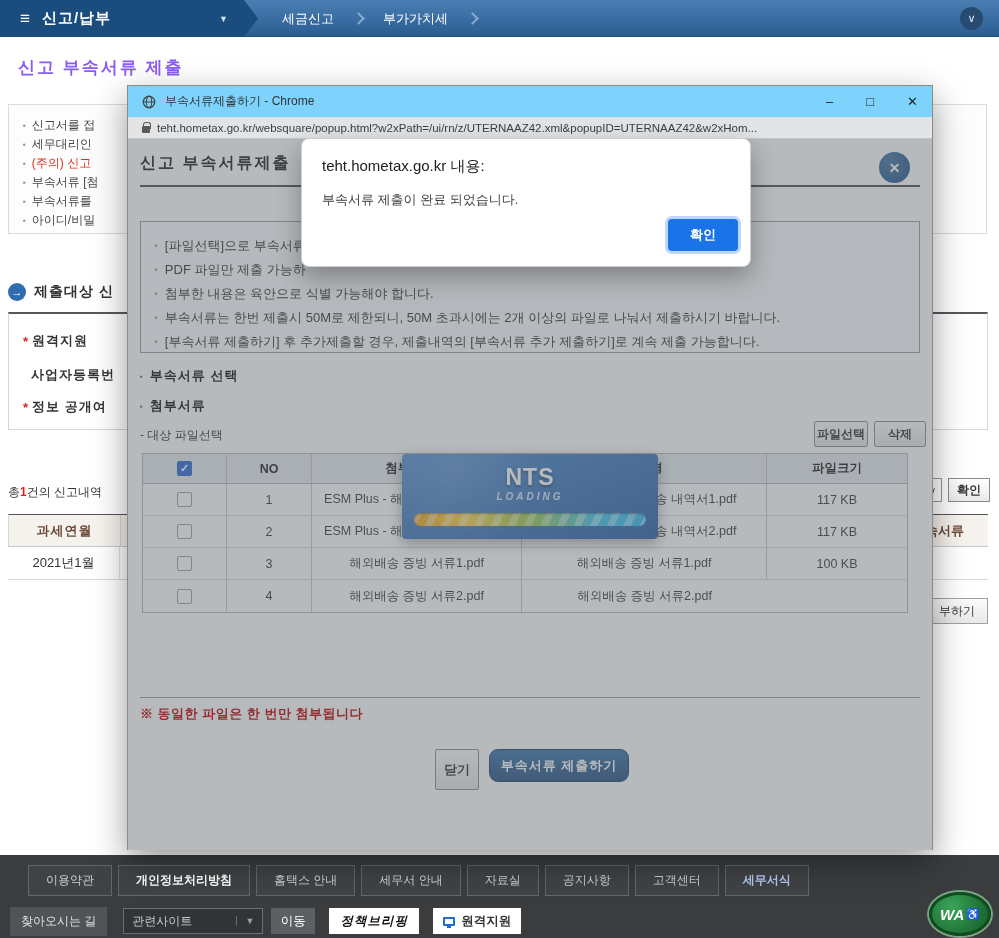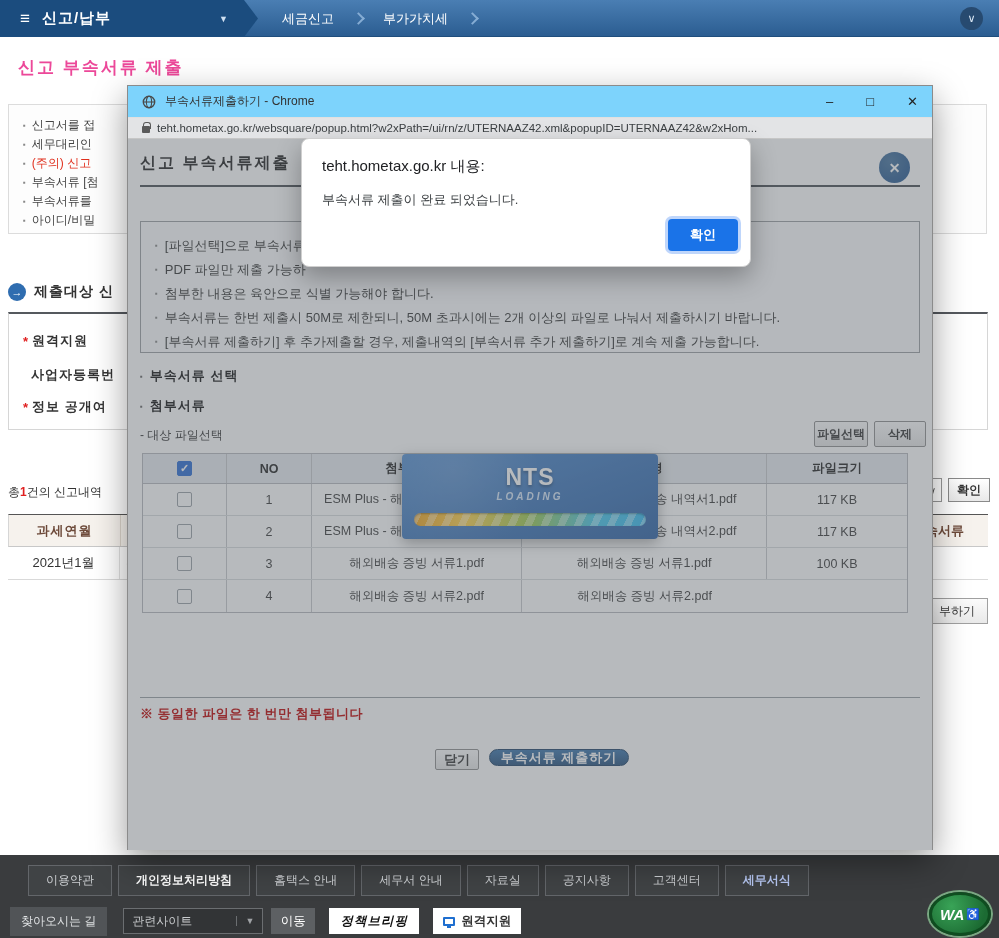--- a/index.html
+++ b/index.html
@@ -15,21 +15,21 @@
 #nav-left .menu-glyph { font-size:17px; line-height:1; }
 #nav-left .menu-label { font-size:15px; font-weight:bold; letter-spacing:1px; }
 #nav-left .menu-caret { margin-left:auto; margin-right:30px; font-size:9px; color:#cfe0f2; }
 #breadcrumbs { position:absolute; left:282px; top:0; height:37px; display:flex; align-items:center; gap:20px; color:#fff; }
 .crumb { font-size:13px; }
 .sep { width:9px; height:9px; border-top:2px solid #86add4; border-right:2px solid #86add4; transform:rotate(45deg); display:inline-block; }
 #nav-collapse { position:absolute; right:16px; top:7px; width:23px; height:23px; border-radius:50%;
   background:#274a70; color:#dce9f6; display:flex; align-items:center; justify-content:center; font-size:11px; }
 
 
-#page-title { position:absolute; left:18px; top:56px; font-size:17px; font-weight:bold; color:#ec4899; letter-spacing:2px; }
+#page-title { position:absolute; left:18px; top:56px; font-size:17px; font-weight:bold; color:#8b5cf6; letter-spacing:2px; }
 #main-notice { position:absolute; left:8px; top:104px; width:979px; height:130px; border:1px solid #dcdcdc; background:#fdfdfd; padding:11px 0 0 14px; }
 .notice-line { font-size:12px; color:#444; line-height:19px; display:flex; align-items:center; gap:6px; white-space:nowrap; }
 .notice-line .sq { font-size:8px; color:#888; }
 .notice-line.red { color:#e0301e; }
 #main-section-header { position:absolute; left:8px; top:283px; display:flex; align-items:center; gap:8px; }
 #main-section-header .circ { width:18px; height:18px; border-radius:50%; background:#2f6db0; color:#fff; font-size:11px; font-weight:bold;
   display:flex; align-items:center; justify-content:center; }
 #main-section-header .txt { font-size:14px; font-weight:bold; color:#333; letter-spacing:1px; white-space:nowrap; }
 #main-form { position:absolute; left:8px; top:312px; width:980px; height:118px; background:#fff; border:1px solid #d6d6d6; border-top:2px solid #55595e; }
 .form-row { position:absolute; left:14px; display:flex; gap:4px; align-items:center; white-space:nowrap; }
@@ -100,22 +100,22 @@
   box-shadow:0 4px 14px rgba(0,0,0,.35); text-align:center; z-index:2; }
 #nts .t1 { margin-top:10px; font-size:23px; font-weight:bold; color:#fff; letter-spacing:1px; text-shadow:0 2px 3px rgba(0,0,0,.35); }
 #nts .t2 { font-size:10px; font-style:italic; font-weight:bold; color:#d6e6f8; letter-spacing:3px; }
 #nts-bar { position:absolute; left:12px; right:12px; bottom:13px; height:13px; border-radius:7px;
   background:repeating-linear-gradient(115deg, rgba(255,255,255,.35) 0 7px, rgba(255,255,255,0) 7px 15px),
              linear-gradient(90deg,#f2a51c 0%,#ffd24a 22%,#9ac94f 50%,#45c6ea 78%,#35baf0 100%);
   box-shadow:inset 0 1px 2px rgba(0,0,0,.35); }
 
 #pc-divider { position:absolute; left:12px; right:12px; top:558px; height:1px; background:#9aa0a4; }
 #pc-warning { position:absolute; left:12px; top:566px; font-size:13px; font-weight:bold; color:#c00000; letter-spacing:.5px; }
-#btn-close2 { position:absolute; left:307px; top:610px; width:44px; height:21px; font-size:13px;text-align:center; }
-#btn-submit { position:absolute; left:361px; top:610px; width:140px; height:17px; border:1px solid #1f4368; border-radius:9px;
+#btn-close2 { position:absolute; left:307px; top:610px; width:44px; height:41px; font-size:13px;text-align:center; }
+#btn-submit { position:absolute; left:361px; top:610px; width:140px; height:33px; border:1px solid #1f4368; border-radius:9px;
   background:linear-gradient(#3a74ab,#27527e); color:#fff; font-size:13px; font-weight:bold;
   display:flex; align-items:center; justify-content:center; letter-spacing:1px; }
 #pc-dim { position:absolute; inset:0; background:rgba(96,102,108,.45); z-index:5; }
 
 
 #alert { position:absolute; left:173px; top:52px; width:450px; height:129px; background:#fff; border:1px solid #cfcfcf;
   border-radius:8px; box-shadow:0 10px 26px rgba(0,0,0,.30); z-index:20; }
 #alert .atitle { position:absolute; left:20px; top:18px; font-size:15px; color:#202124; }
 #alert .amsg { position:absolute; left:20px; top:52px; font-size:13px; color:#3c4043; }
 #alert-ok { position:absolute; right:12px; bottom:15px; width:70px; height:32px; background:#1a73e8; color:#fff;

